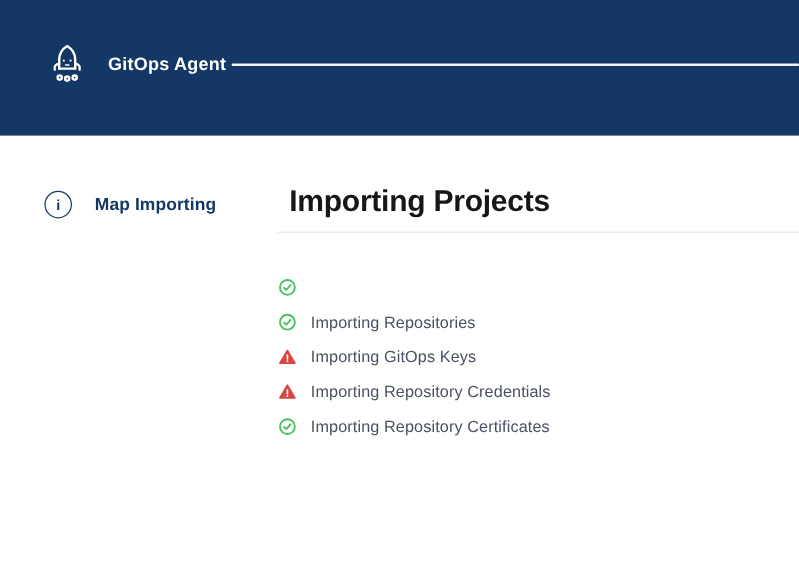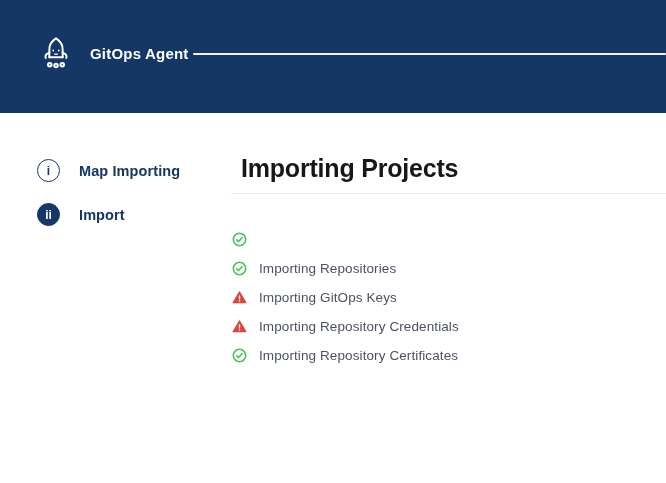--- a/index.html
+++ b/index.html
@@ -77,24 +77,20 @@
   <div class="app-title">GitOps Agent</div>
   <div class="header-line"></div>
 </div>
 
 <div class="wizard-steps">
   <div class="step">
     <span class="step-circle">i</span>
     <span class="step-label">Map Importing</span>
   </div>
 
-  <div class="step active">
-    <span class="step-circle">ii</span>
-    <span class="step-label">Import</span>
-  </div>
 </div>
 
 <div class="page-title">Importing Projects</div>
 <div class="title-divider"></div>
 
 <div class="status-list">
   <div class="status-item">
     <svg class="status-icon icon-success" viewBox="0 0 16 16" fill="none">
       <circle cx="8" cy="8" r="6.6" stroke="#4bc262" stroke-width="1.7"></circle>
       <path d="M5.1 8.4 L7 10.2 L10.9 5.9" stroke="#4bc262" stroke-width="1.7" stroke-linecap="round" stroke-linejoin="round"></path>

